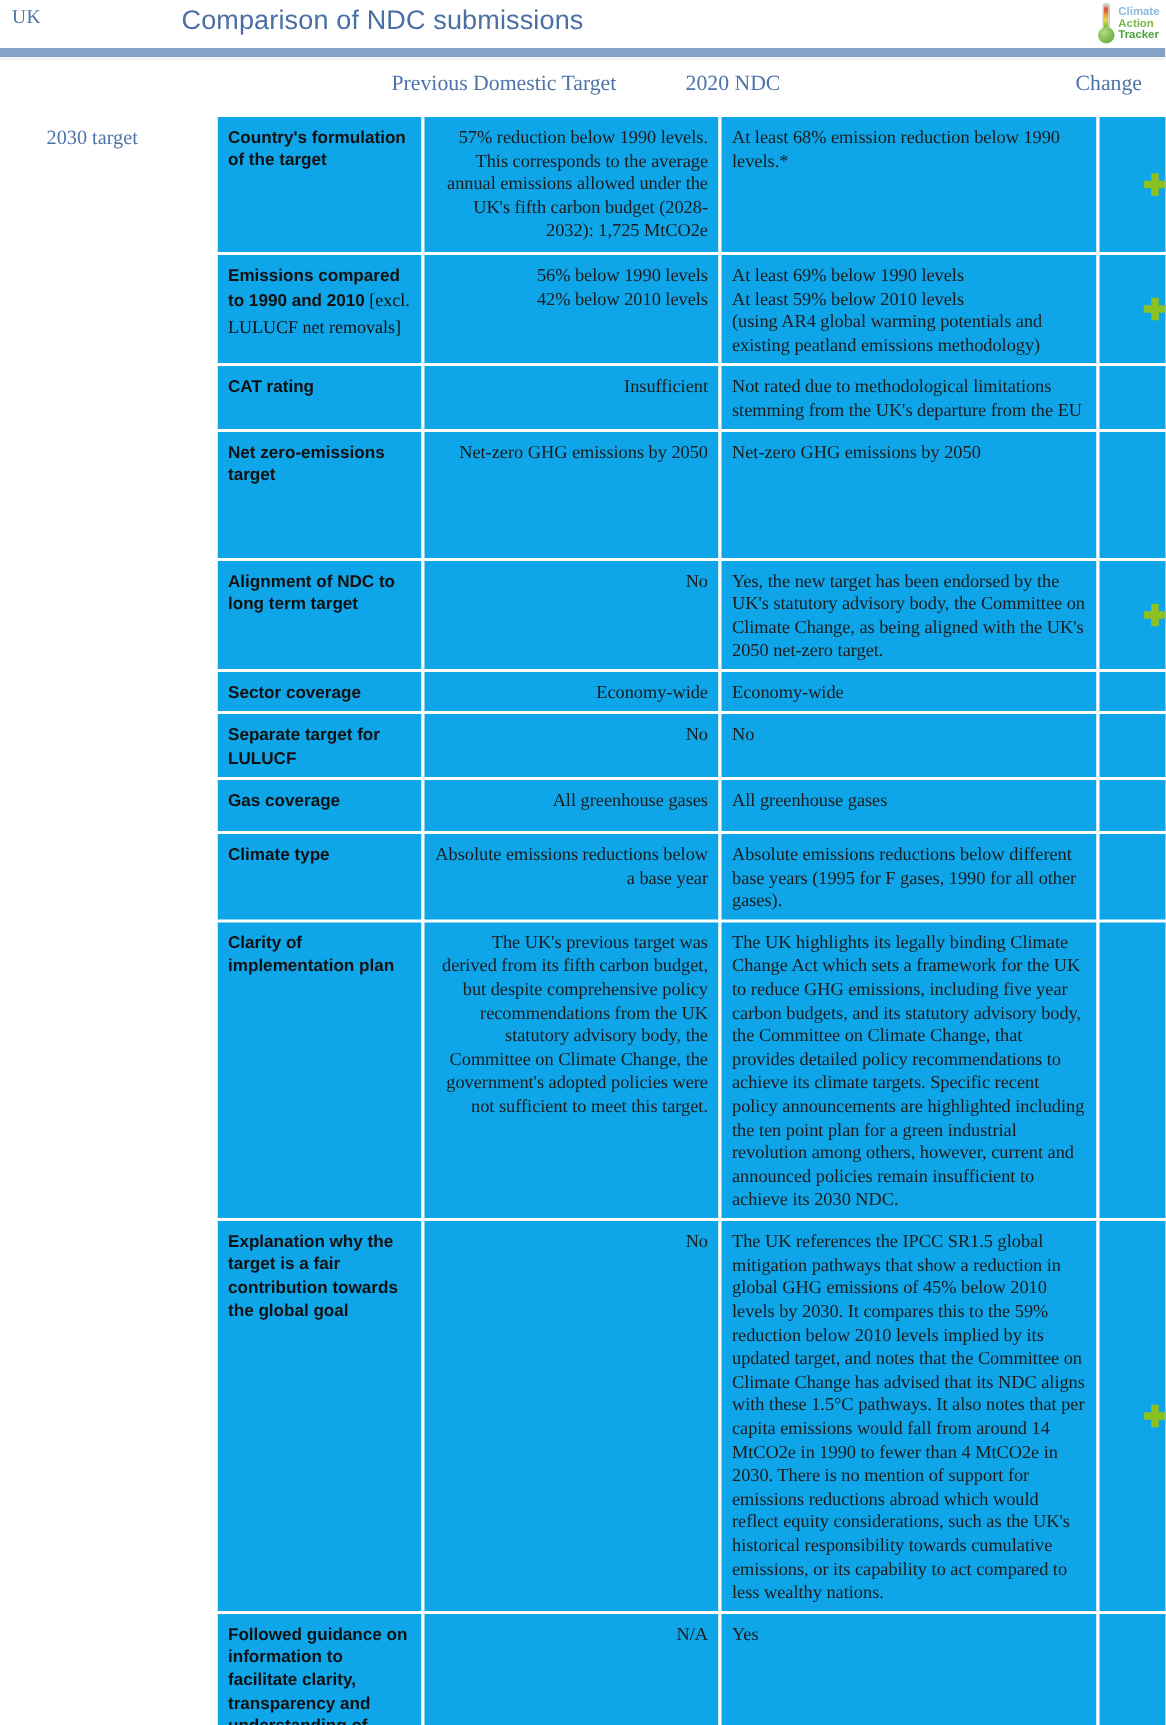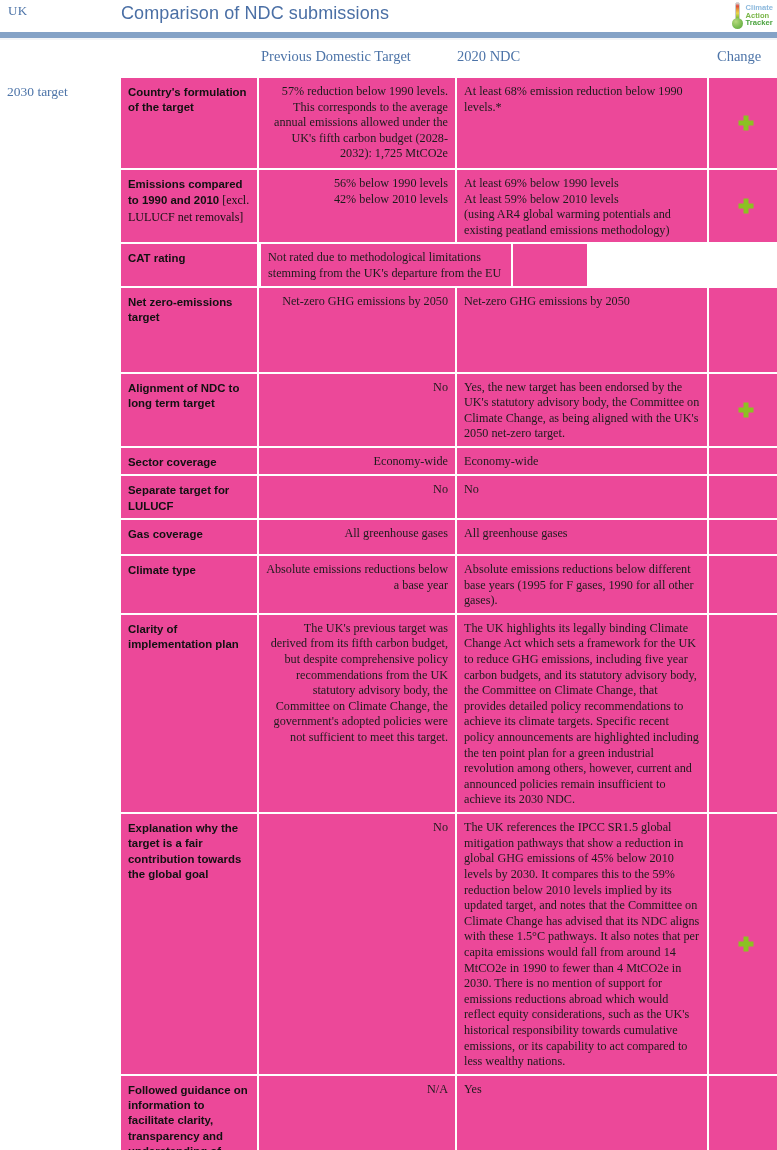--- a/index.html
+++ b/index.html
@@ -107,29 +107,30 @@
   
   .tbl {
     position: relative;
     width: 777px;
   }
   .row {
     position: relative;
     display: flex;
     width: 618px;
     margin-bottom: 2px;
+    margin-left: 24px;
   }
   .spacer-left {
     width: 121px;
     flex: 0 0 121px;
     background: #ffffff;
     position: relative;
   }
   .cell {
-    background: #ec4899;
+    background: #0ea5e9;
     padding: 6px 7px 4px 7px;
     font-size: 12.2px;
     line-height: 1.28;
     color: #1c1c1c;
   }
   .c-label {
     width: 136px; flex: 0 0 136px;
     font-family: "Liberation Sans", sans-serif;
     font-weight: bold;
     font-size: 11.4px;
@@ -236,20 +237,21 @@
 (using AR4 global warming potentials and existing peatland emissions methodology)</div>
         <div class="sep"></div>
         <div class="cell c-chg" style="min-height: 62px;">
           <span class="plus" title="+"></span>
         </div>
       </div>
       <div class="row">
         <div class="spacer-left"></div>
         <div class="cell c-label" style="min-height: 34px;">CAT rating</div>
         <div class="sep"></div>
+        <div class="cell c-prev" style="min-height: 34px; white-space: pre-line;">Insufficient</div>
         <div class="sep"></div>
         <div class="cell c-ndc" style="min-height: 34px; white-space: pre-line;">Not rated due to methodological limitations stemming from the UK's departure from the EU</div>
         <div class="sep"></div>
         <div class="cell c-chg" style="min-height: 34px;"></div>
       </div>
       <div class="row">
         <div class="spacer-left"></div>
         <div class="cell c-label" style="min-height: 84px;">Net zero-emissions target</div>
         <div class="sep"></div>
         <div class="cell c-prev" style="min-height: 84px; white-space: pre-line;">Net-zero GHG emissions by 2050</div>

